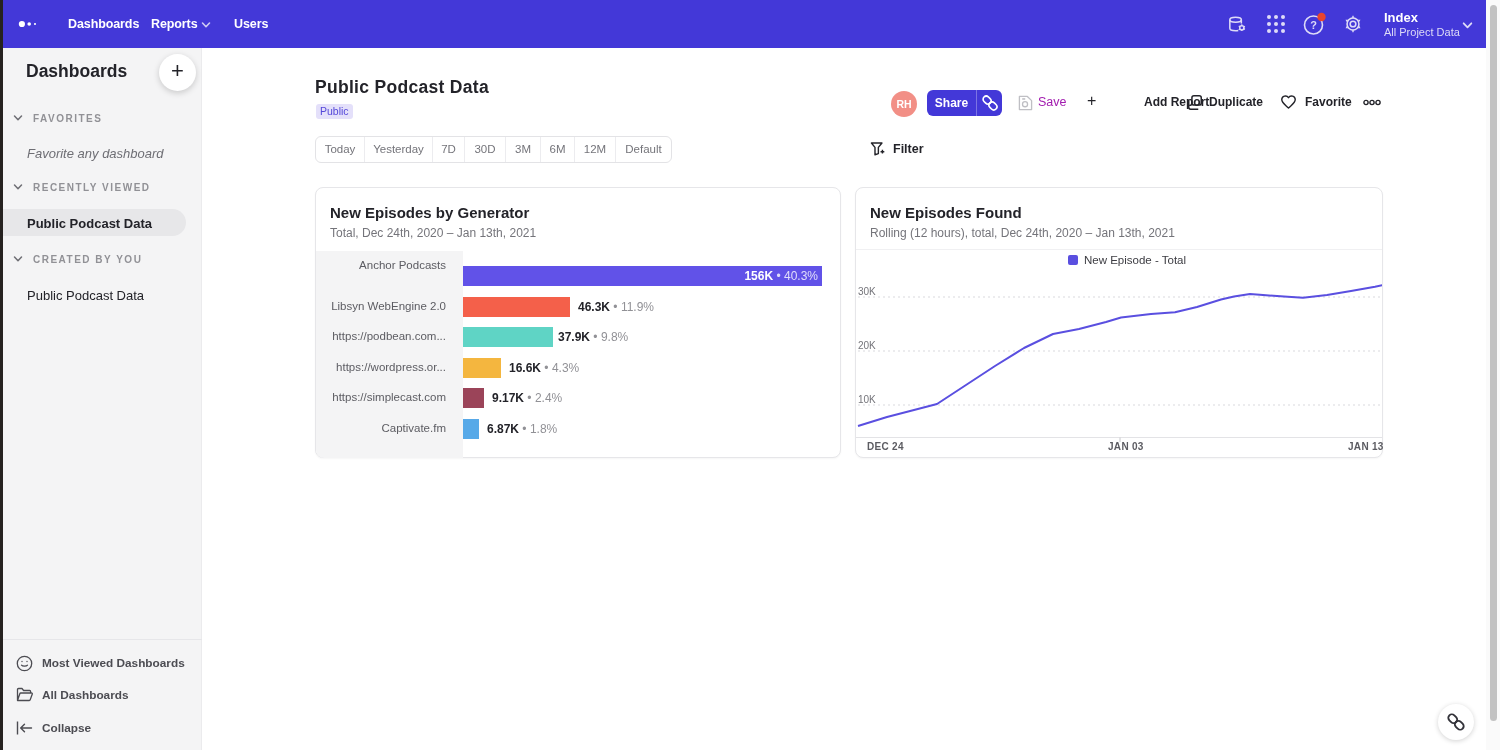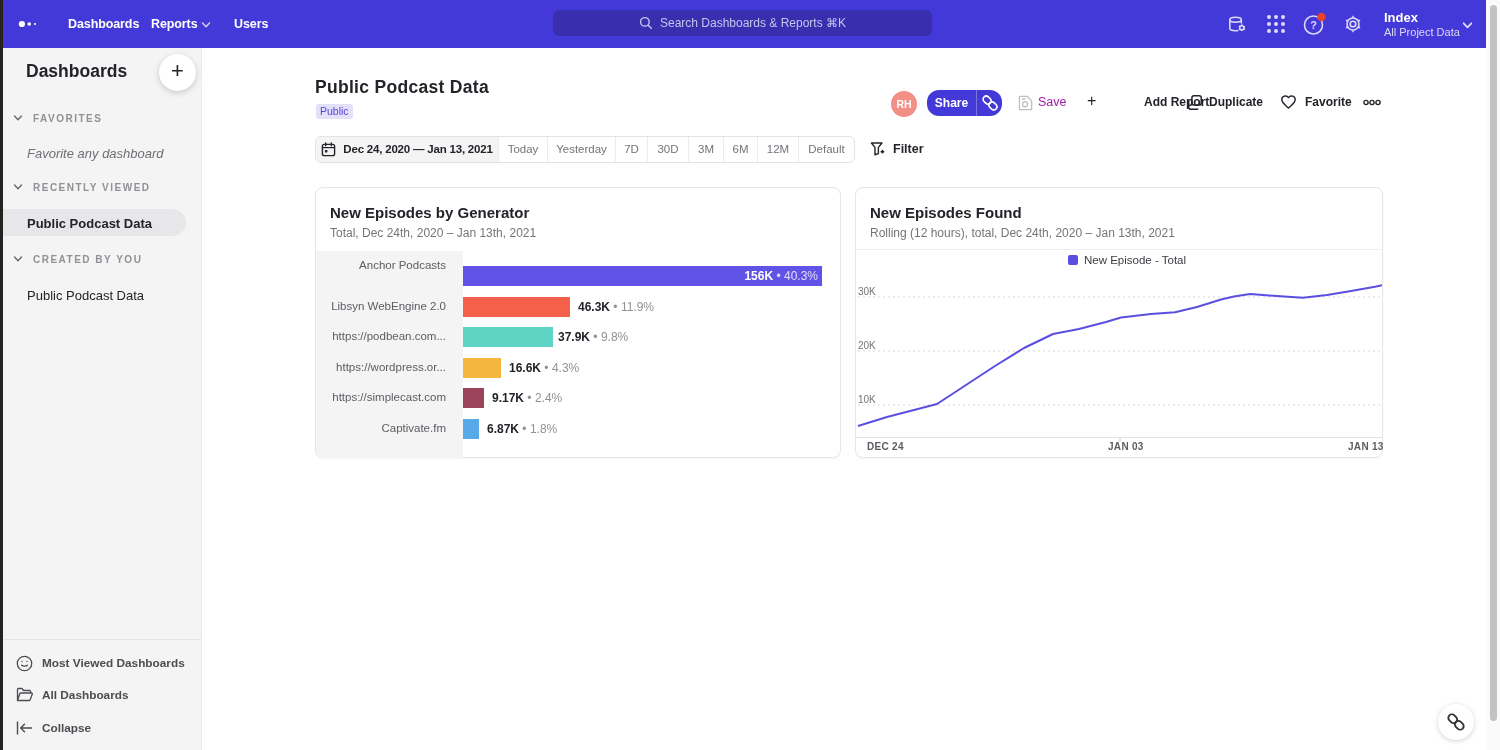--- a/index.html
+++ b/index.html
@@ -46,24 +46,20 @@
       <circle cx="3.9" cy="4" r="3.1" fill="#fff"></circle>
       <circle cx="11.2" cy="4" r="1.8" fill="#fff"></circle>
       <circle cx="17" cy="4" r="1.05" fill="#fff"></circle>
     </svg>
   <div class="navlink" style="left:68px;">Dashboards</div>
   <div class="navlink" style="left:151px;">Reports</div>
   <svg style="position:absolute;left:201px;top:20px;" width="10" height="10" viewBox="0 0 10 10">
       <path d="M1.5 3 L5 6.7 L8.5 3" stroke="#cfcbf2" stroke-width="1.6" fill="none" stroke-linecap="round" stroke-linejoin="round"></path>
     </svg>
   <div class="navlink" style="left:234px;">Users</div>
-  <div class="search"><svg style="vertical-align:-3px;margin-right:7px" width="14" height="14" viewBox="0 0 15 15">
-        <circle cx="6.3" cy="6.3" r="4.6" stroke="#c7c3f0" stroke-width="1.5" fill="none"></circle>
-        <path d="M9.8 9.8 L13.2 13.2" stroke="#c7c3f0" stroke-width="1.5" stroke-linecap="round"></path>
-      </svg>Search Dashboards &amp; Reports ⌘K</div>
 
   <svg style="position:absolute;left:1226px;top:13px" width="23" height="23" viewBox="0 0 24 24" fill="none" stroke="#dedbf7" stroke-width="1.6">
       <ellipse cx="10" cy="7" rx="6" ry="2.6"></ellipse>
       <path d="M4 7 v9 c0 1.5 2.7 2.6 6 2.6 1 0 2-.1 2.8-.3"></path>
       <path d="M16 7 v4"></path>
       <circle cx="16.5" cy="15.5" r="2.2"></circle>
       <path d="M16.5 11.8 v1.5 M16.5 17.2 v1.5 M13.3 13.6l1.3.8 M19.7 17.1l-1.3-.8 M13.3 17.4l1.3-.8 M19.7 13.9l-1.3.8" stroke-width="1.3"></path>
     </svg>
   <svg style="position:absolute;left:1265px;top:13px" width="22" height="22" viewBox="0 0 22 22" fill="#dedbf7">
       <circle cx="4" cy="4" r="2"></circle>
@@ -129,21 +125,21 @@
       <path d="M15.5 7 H5 M8.5 3.2 L4.7 7 L8.5 10.8" stroke-linecap="round" stroke-linejoin="round"></path>
     </svg>
   <div class="sb-brow" style="top:670px;">Collapse</div>
 </div>
 
 <div class="main">
   <div class="h1">Public Podcast Data</div>
   <div class="tag">Public</div>
 
   <div style="position:absolute;left:689px;top:43px;width:26px;height:26px;border-radius:50%;background:#f28f86;color:#fff;font-size:10.5px;font-weight:700;text-align:center;line-height:26px;">RH</div>
-  <div style="position:absolute;left:725px;top:42px;height:26px;display:flex;border-radius:12px;overflow:hidden;">
+  <div style="position:absolute;left:725px;top:42px;height:26px;display:flex;border-radius:6px;overflow:hidden;">
     <div style="background:#4338d8;color:#fff;font-size:12px;font-weight:700;line-height:26px;width:49px;text-align:center;">Share</div>
     <div style="background:#4338d8;border-left:1px solid #7c74e3;width:26px;display:flex;align-items:center;justify-content:center;">
       <svg width="18" height="18" viewBox="0 0 20 20" fill="none" stroke="#fff" stroke-width="1.8">
           <g transform="rotate(45 10 10)">
             <rect x="0.6" y="6.5" width="9.6" height="7" rx="3.5"></rect>
             <rect x="9.8" y="6.5" width="9.6" height="7" rx="3.5"></rect>
           </g>
         </svg>
     </div>
   </div>
@@ -164,29 +160,20 @@
       <path d="M12 19.5 C8 15.5 2.5 12.5 2.5 7.6 A5.1 5.1 0 0 1 12 5 a5.1 5.1 0 0 1 9.5 2.6 c0 4.9 -5.5 7.9 -9.5 11.9 z" stroke-linejoin="round"></path>
     </svg>
   <div class="abtn" style="left:1103px;top:47px;">Favorite</div>
   <svg style="position:absolute;left:1161px;top:51px;" width="18" height="7" viewBox="0 0 18 7" fill="none" stroke="#232329" stroke-width="1.4">
       <circle cx="3" cy="3.5" r="2.1"></circle>
       <circle cx="9" cy="3.5" r="2.1"></circle>
       <circle cx="15" cy="3.5" r="2.1"></circle>
     </svg>
 
   <div class="toolbar">
-    <div class="tseg tdate">
-      <svg width="15" height="15" viewBox="0 0 16 16" fill="none" stroke="#232329" stroke-width="1.5">
-          <rect x="1.5" y="2.5" width="13" height="12" rx="2"></rect>
-          <path d="M1.5 6 H14.5" stroke-width="1.3"></path>
-          <path d="M5 1 v3 M11 1 v3" stroke-linecap="round"></path>
-          <rect x="4.2" y="8.5" width="2.6" height="2.6" rx="0.5" fill="#232329" stroke="none"></rect>
-        </svg>
-      <span style="font-size:11.5px;letter-spacing:-0.2px;">Dec 24, 2020 — Jan 13, 2021</span>
-    </div>
     <div class="tseg" style="width:49px;">Today</div>
     <div class="tseg" style="width:68px;">Yesterday</div>
     <div class="tseg" style="width:32px;">7D</div>
     <div class="tseg" style="width:41px;">30D</div>
     <div class="tseg" style="width:35px;">3M</div>
     <div class="tseg" style="width:34px;">6M</div>
     <div class="tseg" style="width:41px;">12M</div>
     <div class="tseg" style="width:55px;">Default</div>
   </div>
   <div class="filter">

